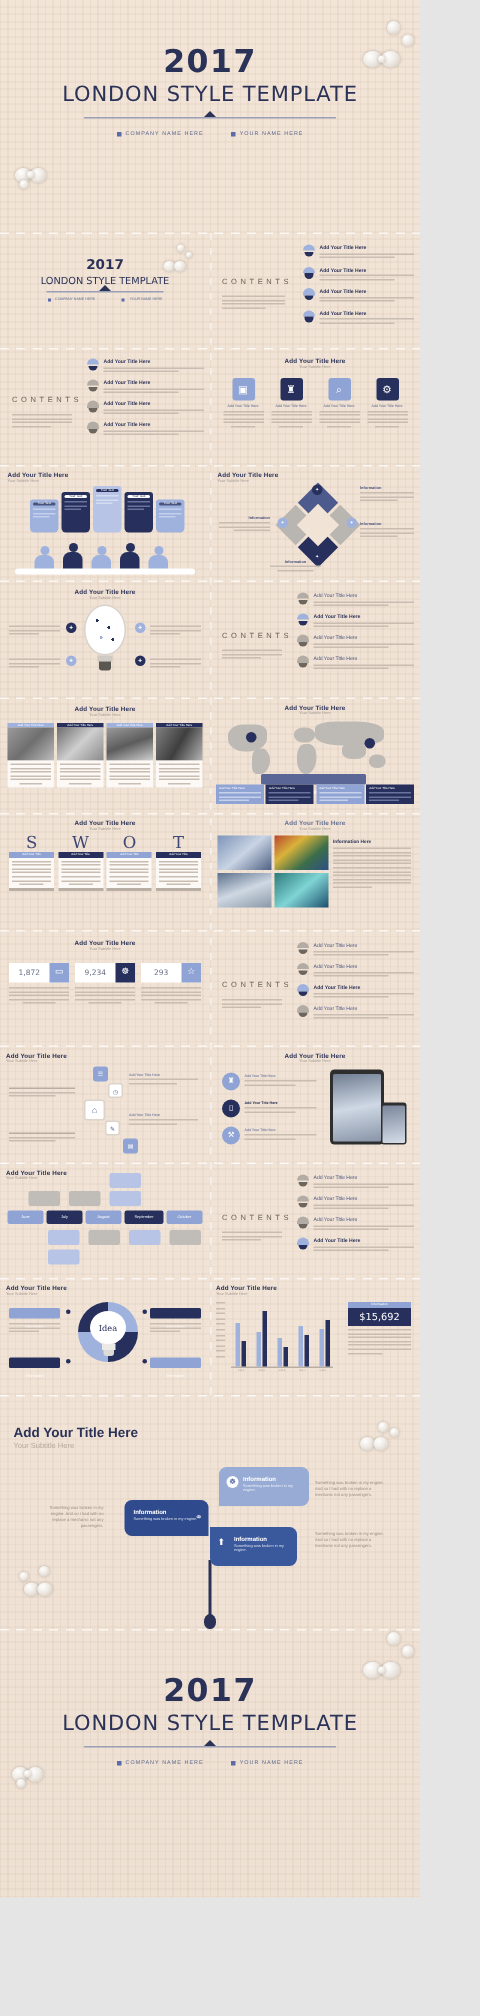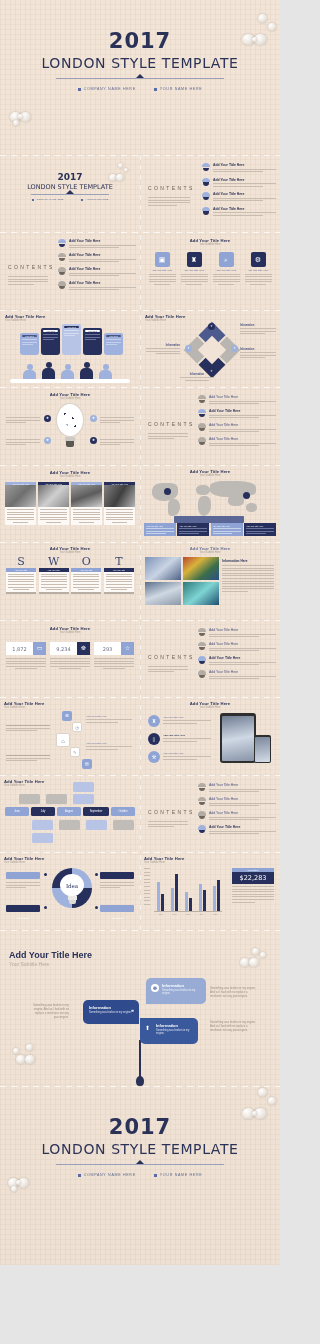--- a/index.html
+++ b/index.html
@@ -1188,21 +1188,21 @@
     <div style="position:absolute; left:14px; top:61px; width:68px; display:flex; justify-content:space-around">
       <span style="color:#a59a92;font-size:1.8px">Cat 1</span>
       <span style="color:#a59a92;font-size:1.8px">Cat 2</span>
       <span style="color:#a59a92;font-size:1.8px">Cat 3</span>
       <span style="color:#a59a92;font-size:1.8px">Cat 4</span>
       <span style="color:#a59a92;font-size:1.8px">Cat 5</span>
     </div>
 
     <div style="position:absolute; left:92px; top:16px; width:42px">
       <div style="background:#8fa4d4;color:#fff;font-size:2.2px;text-align:center;padding:.8px">Information</div>
-      <div style="background:#27305c;color:#fff;font-family:'DejaVu Sans',sans-serif;font-size:6.5px;text-align:center;padding:2px 0">$22,283</div>
+      <div style="background:#27305c;color:#fff;font-family:'DejaVu Sans',sans-serif;font-size:6.5px;text-align:center;padding:2px 0">$15,692</div>
       <div class="lines" style="margin-top:2.5px">
         <div class="ln"></div>
           <div class="ln"></div>
           <div class="ln"></div>
           <div class="ln"></div>
         <div class="ln"></div>
           <div class="ln"></div>
           <div class="ln" style="width:55%"></div>
       </div>
     </div>

